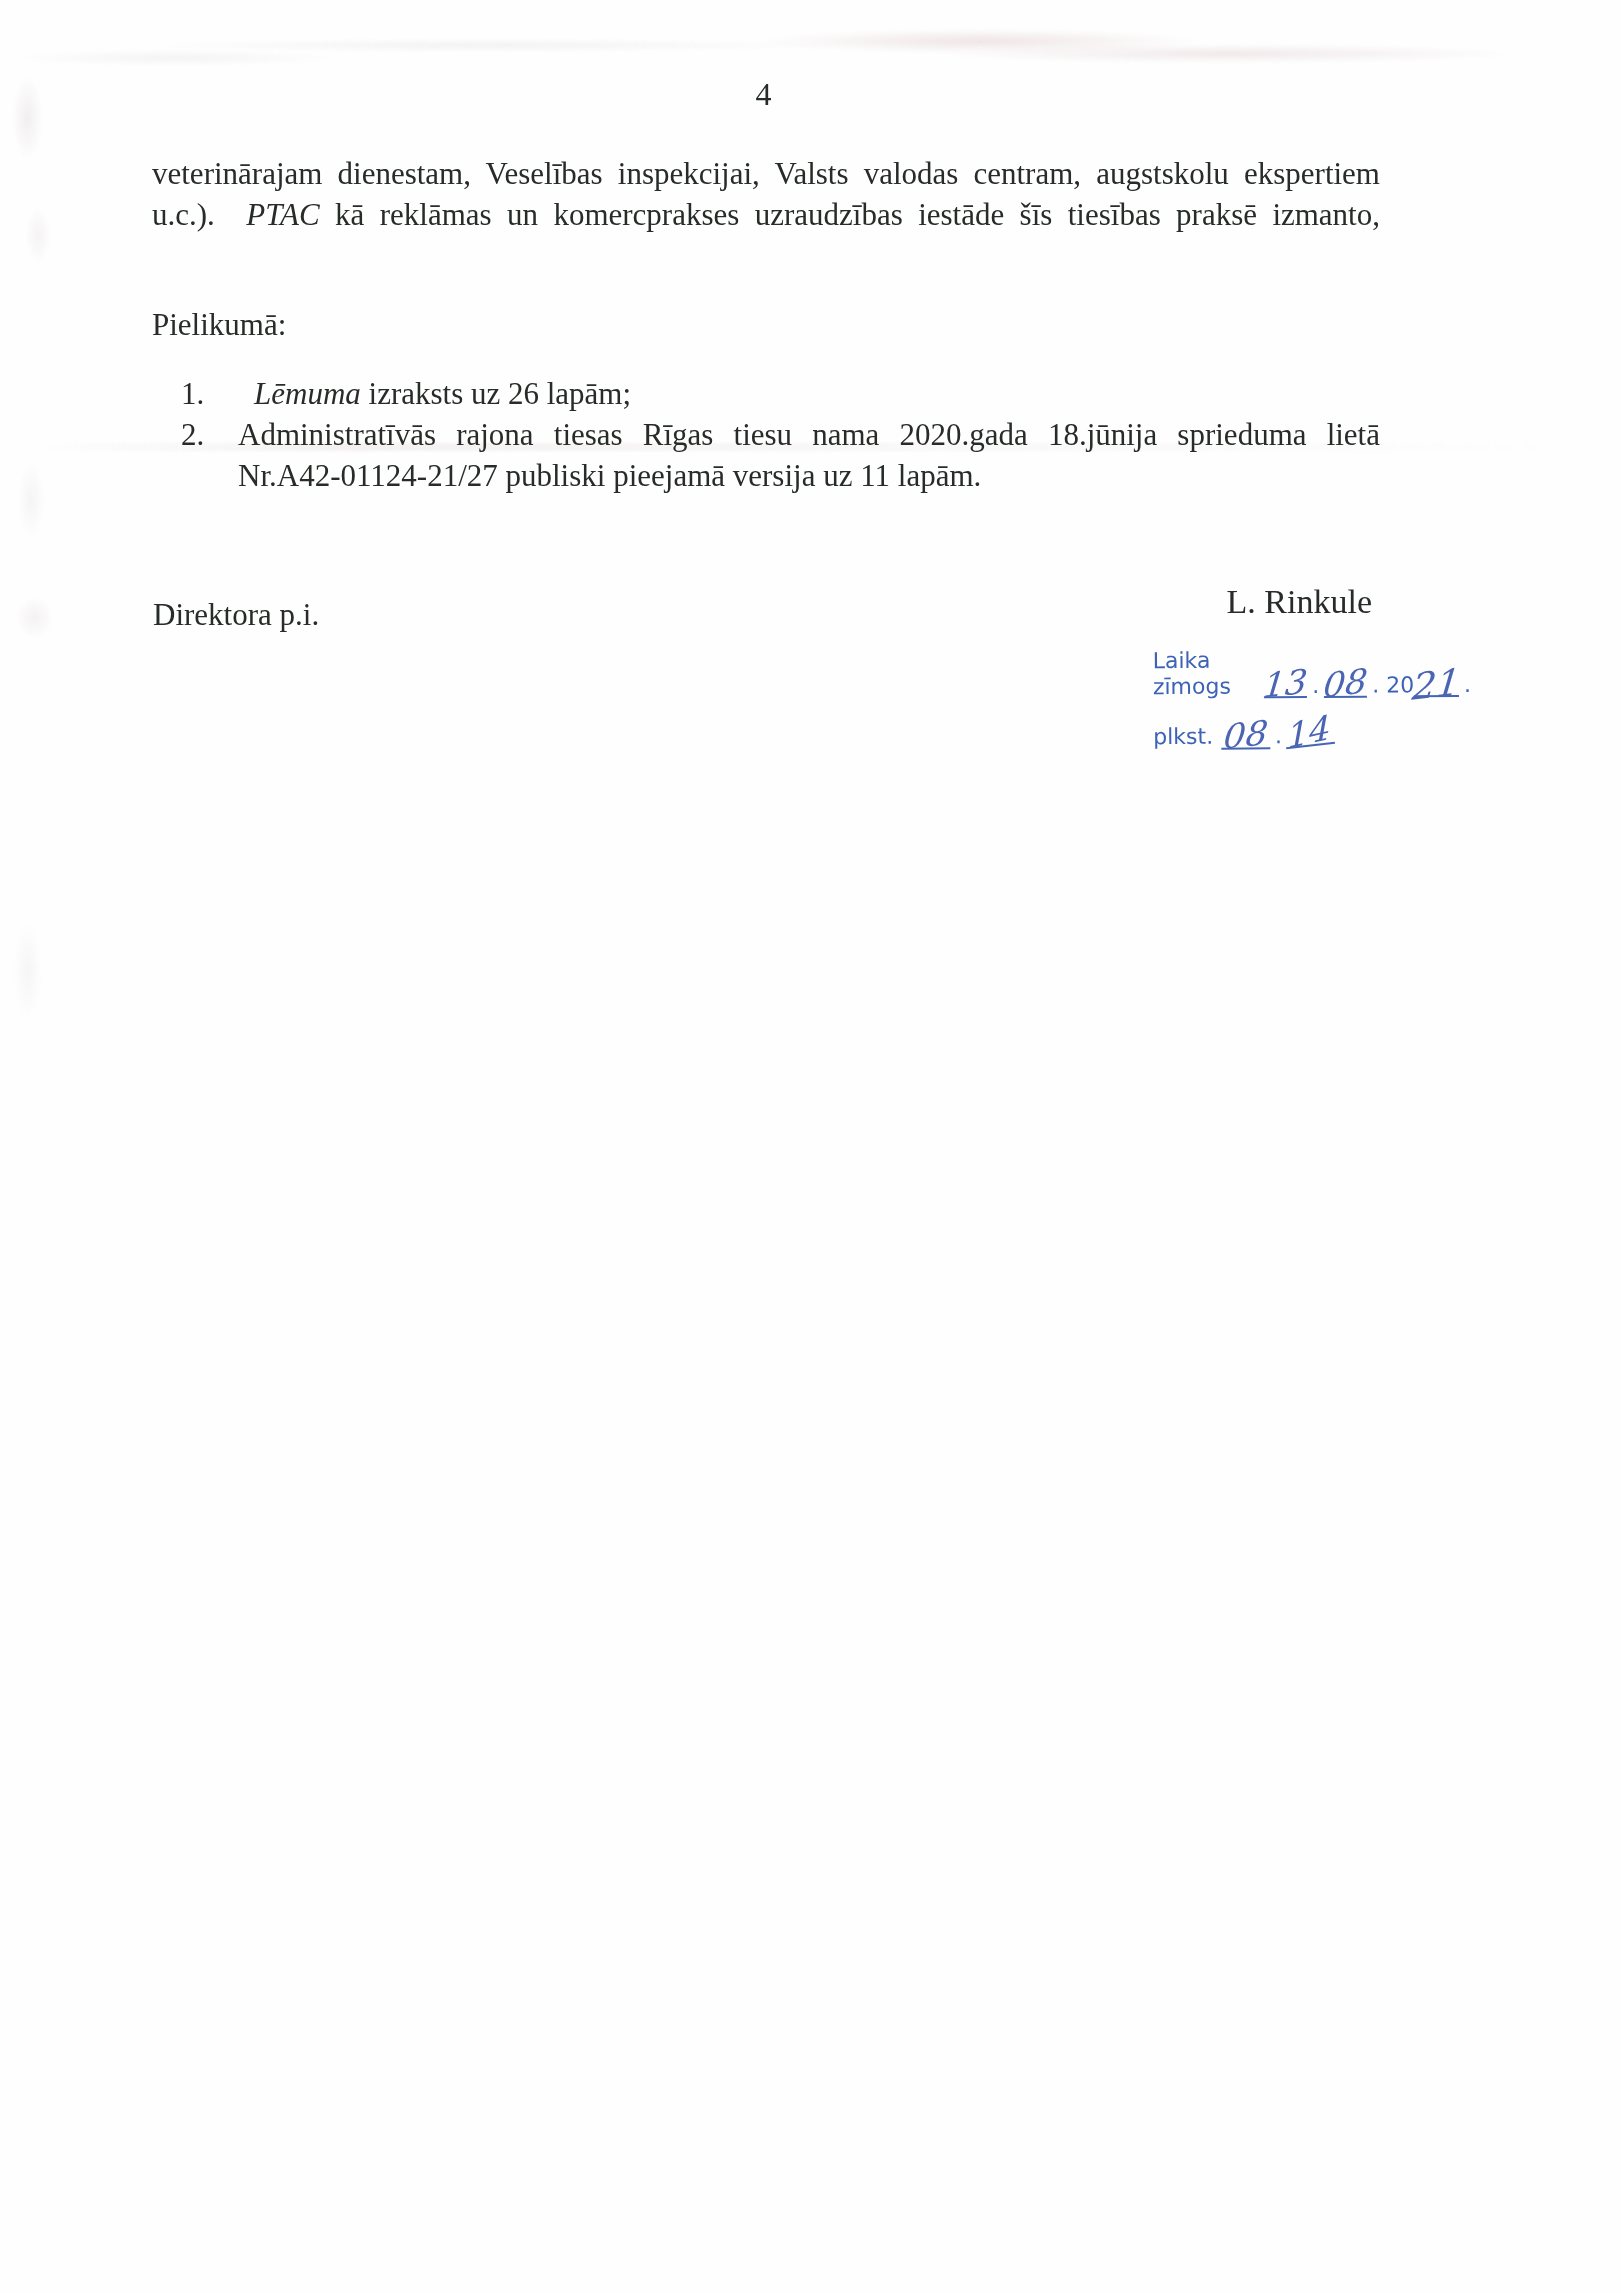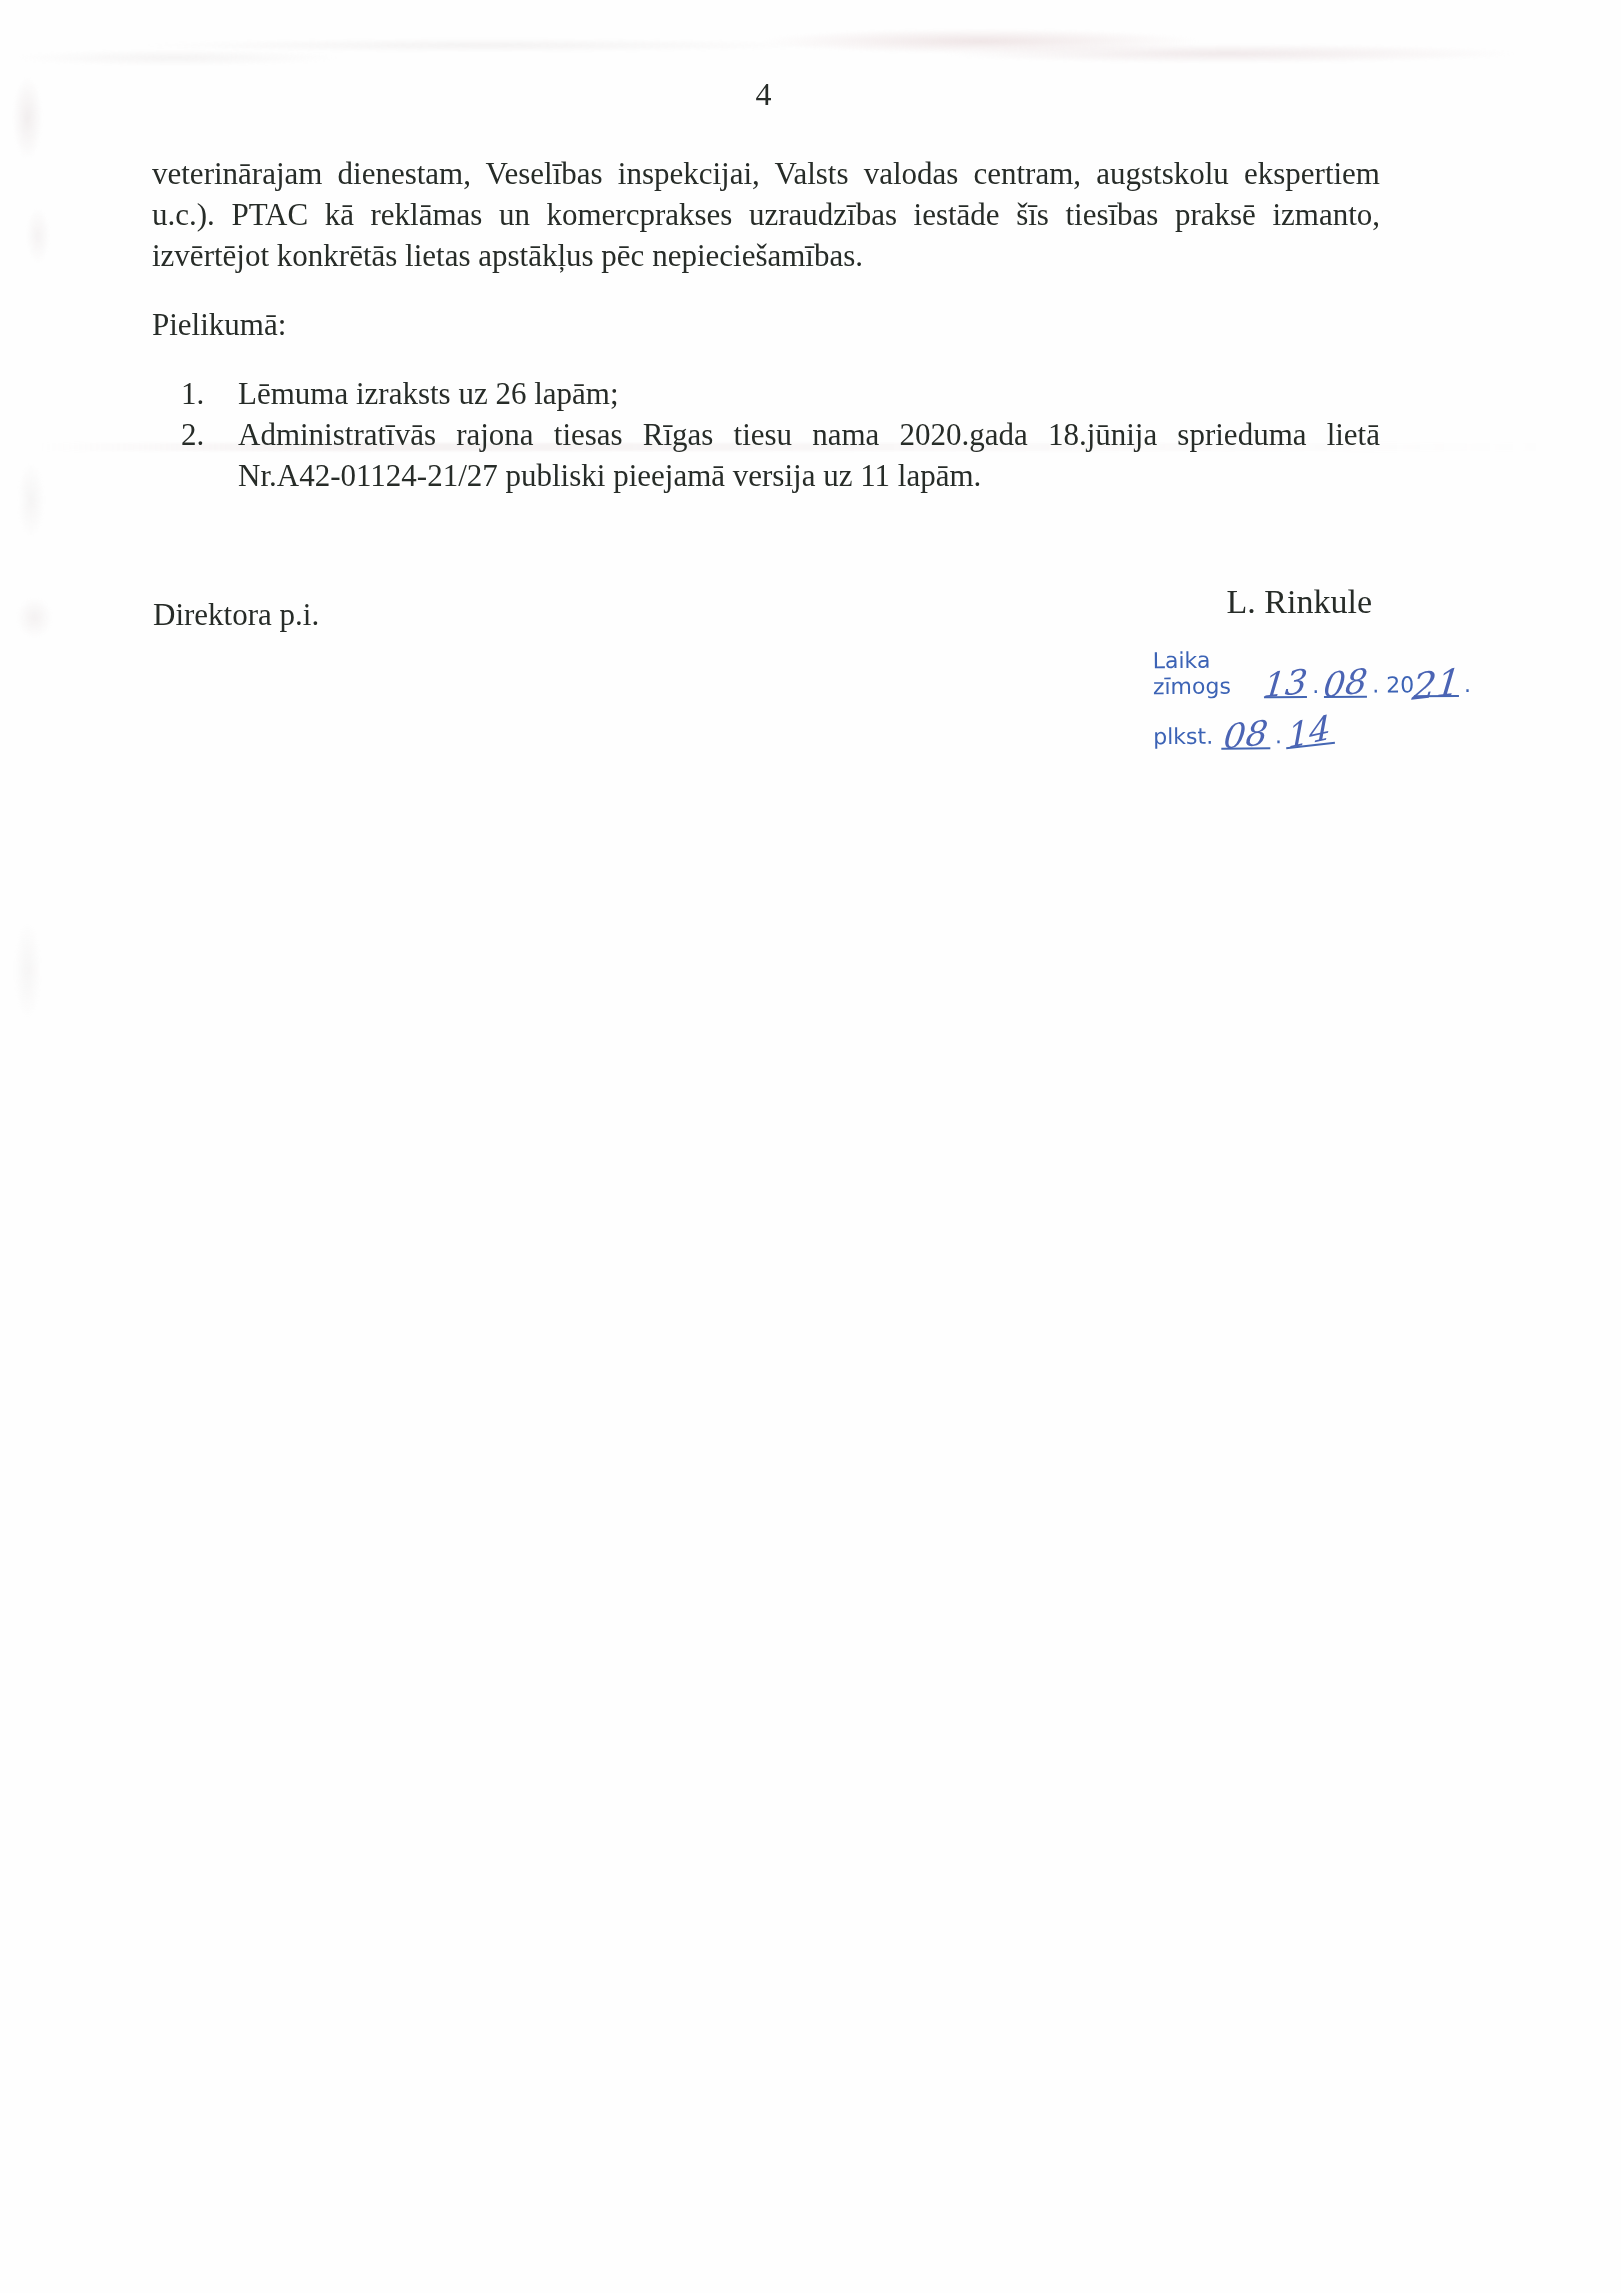--- a/index.html
+++ b/index.html
@@ -41,21 +41,21 @@
   .page-number{
     position:absolute;left:0;top:76px;width:1527px;
     text-align:center;font-size:32px;
   }
   .paragraph{
     position:absolute;left:152px;top:153px;width:1228px;
     font-size:31px;line-height:41px;
   }
   .tline{white-space:normal;}
   .tline.just{text-align:justify;text-align-last:justify;}
-  .it{}
+  .it{font-style:italic;margin-left:16px;}
   .attach-heading{
     position:absolute;left:152px;top:307px;
     font-size:31px;
   }
   .attach-list{
     position:absolute;left:181px;top:373px;width:1199px;
     font-size:31px;line-height:41px;
   }
   .li-row{display:flex;align-items:flex-start;}
   .li-num{flex:0 0 57px;}
@@ -113,21 +113,20 @@
 
   <div class="artifact artifact-top"></div>
   <div class="artifact artifact-left"></div>
   <div class="artifact artifact-streak"></div>
 
   <div class="page-number">4</div>
 
   <div class="paragraph">
       <div class="tline just"><span>veterinārajam dienestam, Veselības inspekcijai, Valsts valodas centram, augstskolu ekspertiem</span></div>
       <div class="tline just"><span>u.c.). </span><span class="it">PTAC</span><span> kā reklāmas un komercprakses uzraudzības iestāde šīs tiesības praksē izmanto,</span></div>
-      <div class="tline"><span>izvērtējot konkrētās lietas apstākļus pēc nepieciešamības.</span></div>
     </div>
 
   <div class="attach-heading">Pielikumā:</div>
 
   <div class="attach-list">
       <div class="li-row">
         <div class="li-num">1.</div>
         <div class="li-body">
           <div class="tline"><span class="it">Lēmuma</span><span> izraksts uz 26 lapām;</span></div>
         </div>

